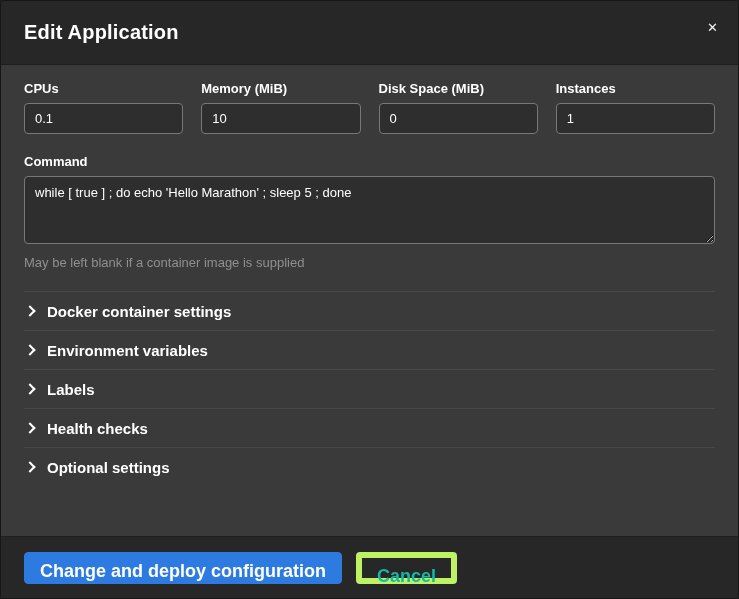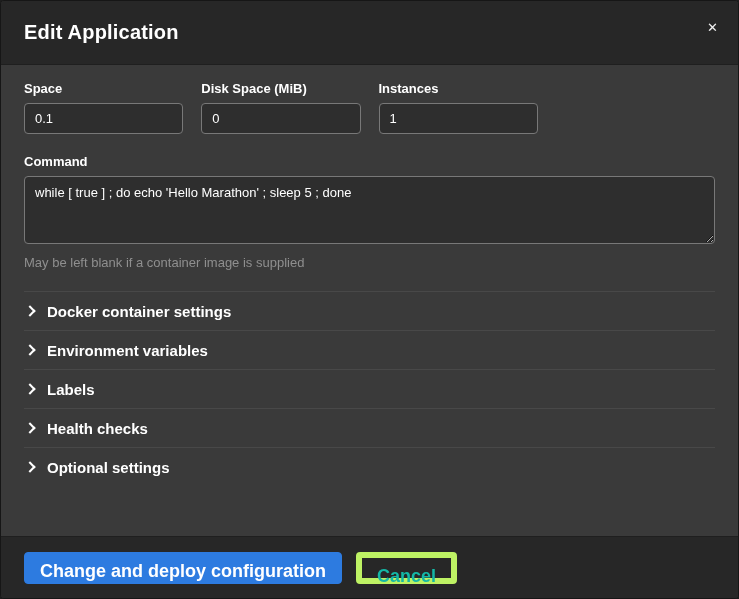--- a/index.html
+++ b/index.html
@@ -156,22 +156,26 @@
   <div class="modal-header">
     <div class="modal-title">Edit Application</div>
     <button class="close-btn">✕</button>
   </div>
 
   <div class="modal-body">
 
 
     <div class="form-row">
       <div>
-        <label class="form-label">Space</label>
+        <label class="form-label">CPUs</label>
         <input class="text-input" type="text" value="0.1" style="">
+      </div>
+      <div>
+        <label class="form-label">Memory (MiB)</label>
+        <input class="text-input" type="text" value="10" style="">
       </div>
       <div>
         <label class="form-label">Disk Space (MiB)</label>
         <input class="text-input" type="text" value="0" style="">
       </div>
       <div>
         <label class="form-label">Instances</label>
         <input class="text-input" type="text" value="1" style="">
       </div>
     </div>

